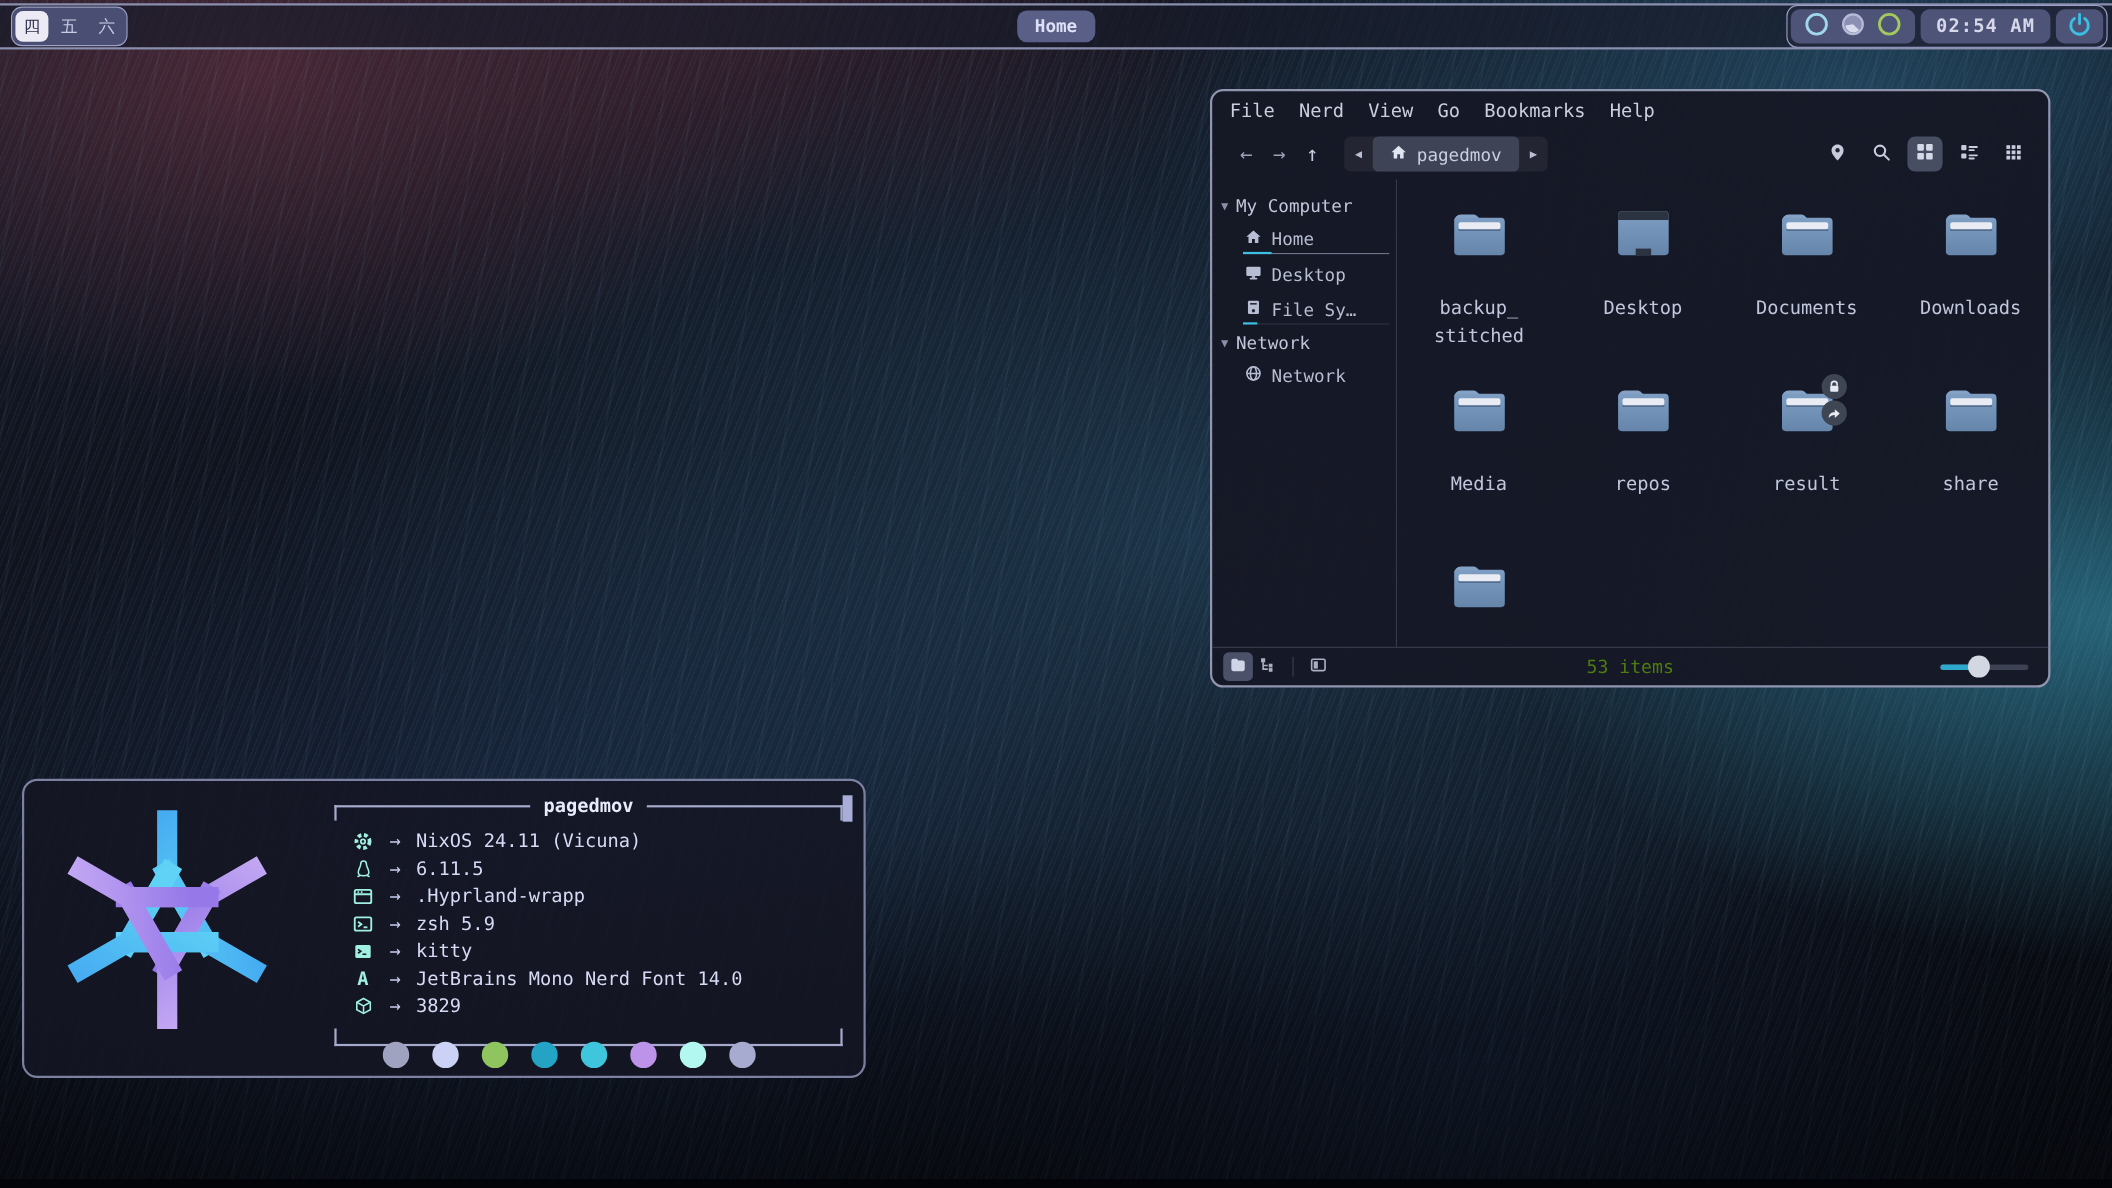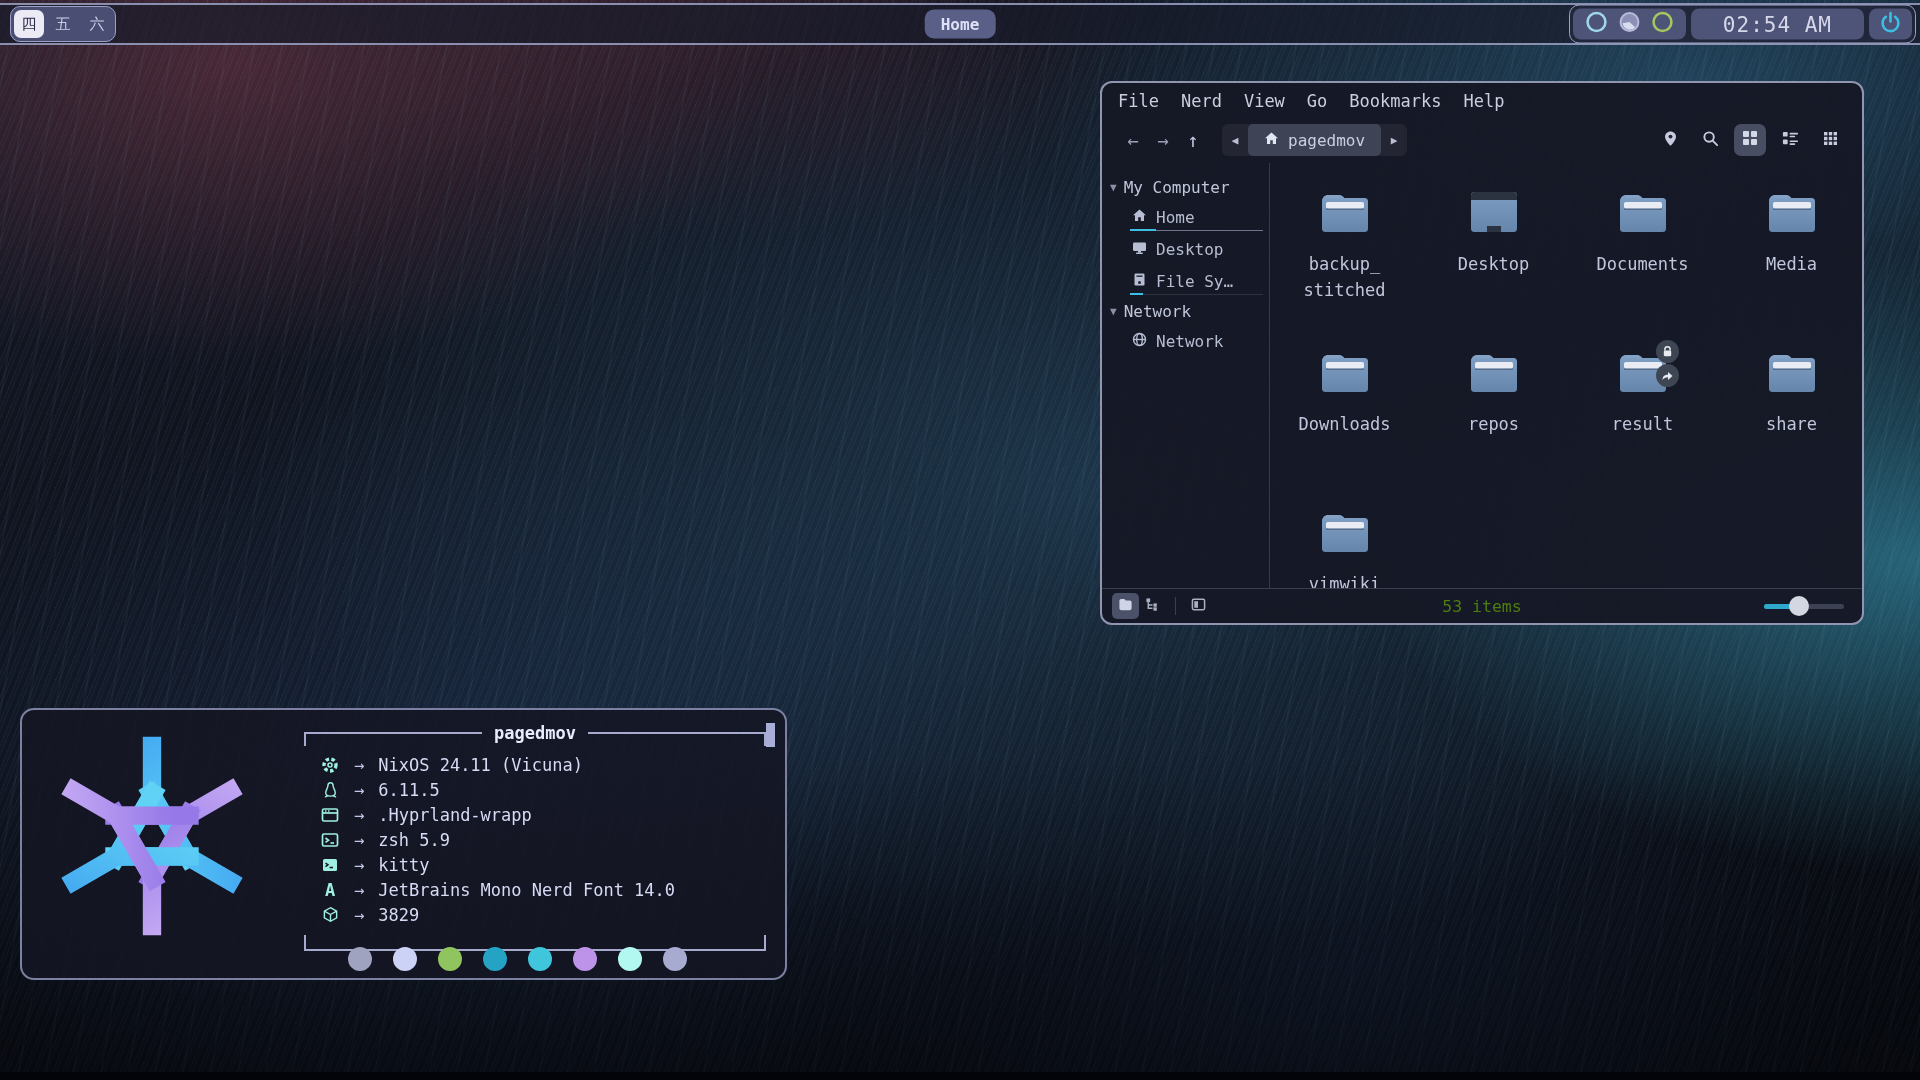--- a/index.html
+++ b/index.html
@@ -35,21 +35,21 @@
   .ws { min-width:30px; height:28px; display:flex; align-items:center; justify-content:center;
     color:#c9cee8; font-size:15px; border-radius:7px; }
   .ws.active { background:#eceaf4; color:#2b2e4a; }
   .title-pill { position:absolute; left:50%; top:50%; transform:translate(-50%,-50%);
     background:#5a5f88; border-radius:9px; padding:5px 16px;
     color:#dee1f5; font-size:16px; font-weight:bold; }
   .tray-cluster { position:absolute; right:4px; top:50%; transform:translateY(-50%);
     display:flex; align-items:stretch; gap:5px; padding:3px;
     border:1.5px solid #9ba1c8; border-radius:10px; background:rgba(40,42,64,0.55); }
   .tray-group { background:#4e5378; border-radius:8px; display:flex; align-items:center; gap:10px; padding:2px 12px; }
-  .clock { color:#d6d8ea; font-size:21px; font-weight:normal; letter-spacing:1px; padding:3px 32px; }
+  .clock { color:#d6d8ea; font-size:17px; font-weight:bold; letter-spacing:1px; padding:3px 14px; }
   .power-group { padding:2px 10px; }
 
   
   .fm { position:absolute; left:1100px; top:81px; width:764px; height:544px;
     background:rgba(22,24,37,0.97); border:2px solid #9196b0; border-radius:12px; }
   .fm-menubar { height:34px; display:flex; align-items:center; gap:22px; padding:2px 16px 0 16px;
     font-size:17px; color:#c9cfdf; }
   .menu-item { cursor:default; }
   .fm-toolbar { position:absolute; top:34px; left:0; right:0; height:46px;
     display:flex; align-items:center; padding:0 16px; }
@@ -77,21 +77,21 @@
   .u-full::before { content:""; position:absolute; left:28px; width:26px; bottom:1.8px; height:2.5px; background:#3bbfe2; z-index:1; }
   .u-mini::after { content:""; position:absolute; left:28px; right:6px; bottom:2px; height:1.5px; background:#2e3342; }
   .u-mini::before { content:""; position:absolute; left:28px; width:13px; bottom:1.8px; height:2.5px; background:#3bbfe2; z-index:1; }
 
   
   .fm-grid { position:absolute; left:168px; top:0; right:2px; bottom:0;
     display:grid; grid-template-columns:repeat(4,149px); grid-auto-rows:160px;
     padding-top:26px; justify-content:start; overflow:hidden; }
   .folder-item { display:flex; flex-direction:column; align-items:center; }
   .folder-ic { width:54px; height:46px; position:relative; margin-bottom:16px; }
-  .folder-label { font-size:17px; color:#c0c6db; line-height:26px; text-align:center; }
+  .folder-label { font-size:17px; color:#c0c6db; line-height:26px; text-align:center;margin-top:16px; }
   .emblem { position:absolute; width:23px; height:23px; border-radius:50%;
     background:#3e4654; display:flex; align-items:center; justify-content:center; }
   .emblem.lock { right:-9px; top:-9px; }
   .emblem.link { right:-9px; top:15px; }
 
   
   .fm-statusbar { position:absolute; bottom:0; height:35px; left:0; right:0;
     border-top:1px solid #383e4f; display:flex; align-items:center; padding:0 10px; }
   .sb-btn { width:27px; height:26px; display:flex; align-items:center; justify-content:center; border-radius:5px; }
   .sb-btn.active { background:#4a5168; }
@@ -371,35 +371,35 @@
       <div class="folder-item">
         <div class="folder-ic">
           <svg width="54" height="46" viewBox="0 0 54 46">
               <path d="M4 12 c0-3.3 2.7-6 6-6 h11 c1.6 0 3.1.6 4.2 1.8 L29.5 12 z" fill="#84a1c6"></path>
               <rect x="4" y="9" width="46" height="34" rx="3.5" fill="url(#fgrad)"></rect>
               <rect x="8" y="13" width="38" height="6.5" rx="1.8" fill="#e9ecf3"></rect>
               <rect x="8" y="19.5" width="38" height="1.5" fill="rgba(25,35,55,0.35)"></rect>
             </svg>
         </div>
         <div class="folder-label">
+            <div>Downloads</div>
+          </div>
+      </div>
+
+      <div class="folder-item">
+        <div class="folder-ic">
+          <svg width="54" height="46" viewBox="0 0 54 46">
+              <path d="M4 12 c0-3.3 2.7-6 6-6 h11 c1.6 0 3.1.6 4.2 1.8 L29.5 12 z" fill="#84a1c6"></path>
+              <rect x="4" y="9" width="46" height="34" rx="3.5" fill="url(#fgrad)"></rect>
+              <rect x="8" y="13" width="38" height="6.5" rx="1.8" fill="#e9ecf3"></rect>
+              <rect x="8" y="19.5" width="38" height="1.5" fill="rgba(25,35,55,0.35)"></rect>
+            </svg>
+        </div>
+        <div class="folder-label">
             <div>Media</div>
-          </div>
-      </div>
-
-      <div class="folder-item">
-        <div class="folder-ic">
-          <svg width="54" height="46" viewBox="0 0 54 46">
-              <path d="M4 12 c0-3.3 2.7-6 6-6 h11 c1.6 0 3.1.6 4.2 1.8 L29.5 12 z" fill="#84a1c6"></path>
-              <rect x="4" y="9" width="46" height="34" rx="3.5" fill="url(#fgrad)"></rect>
-              <rect x="8" y="13" width="38" height="6.5" rx="1.8" fill="#e9ecf3"></rect>
-              <rect x="8" y="19.5" width="38" height="1.5" fill="rgba(25,35,55,0.35)"></rect>
-            </svg>
-        </div>
-        <div class="folder-label">
-            <div>Downloads</div>
           </div>
       </div>
 
 
 
       <div class="folder-item">
         <div class="folder-ic">
           <svg width="54" height="46" viewBox="0 0 54 46">
               <path d="M4 12 c0-3.3 2.7-6 6-6 h11 c1.6 0 3.1.6 4.2 1.8 L29.5 12 z" fill="#84a1c6"></path>
               <rect x="4" y="9" width="46" height="34" rx="3.5" fill="url(#fgrad)"></rect>

